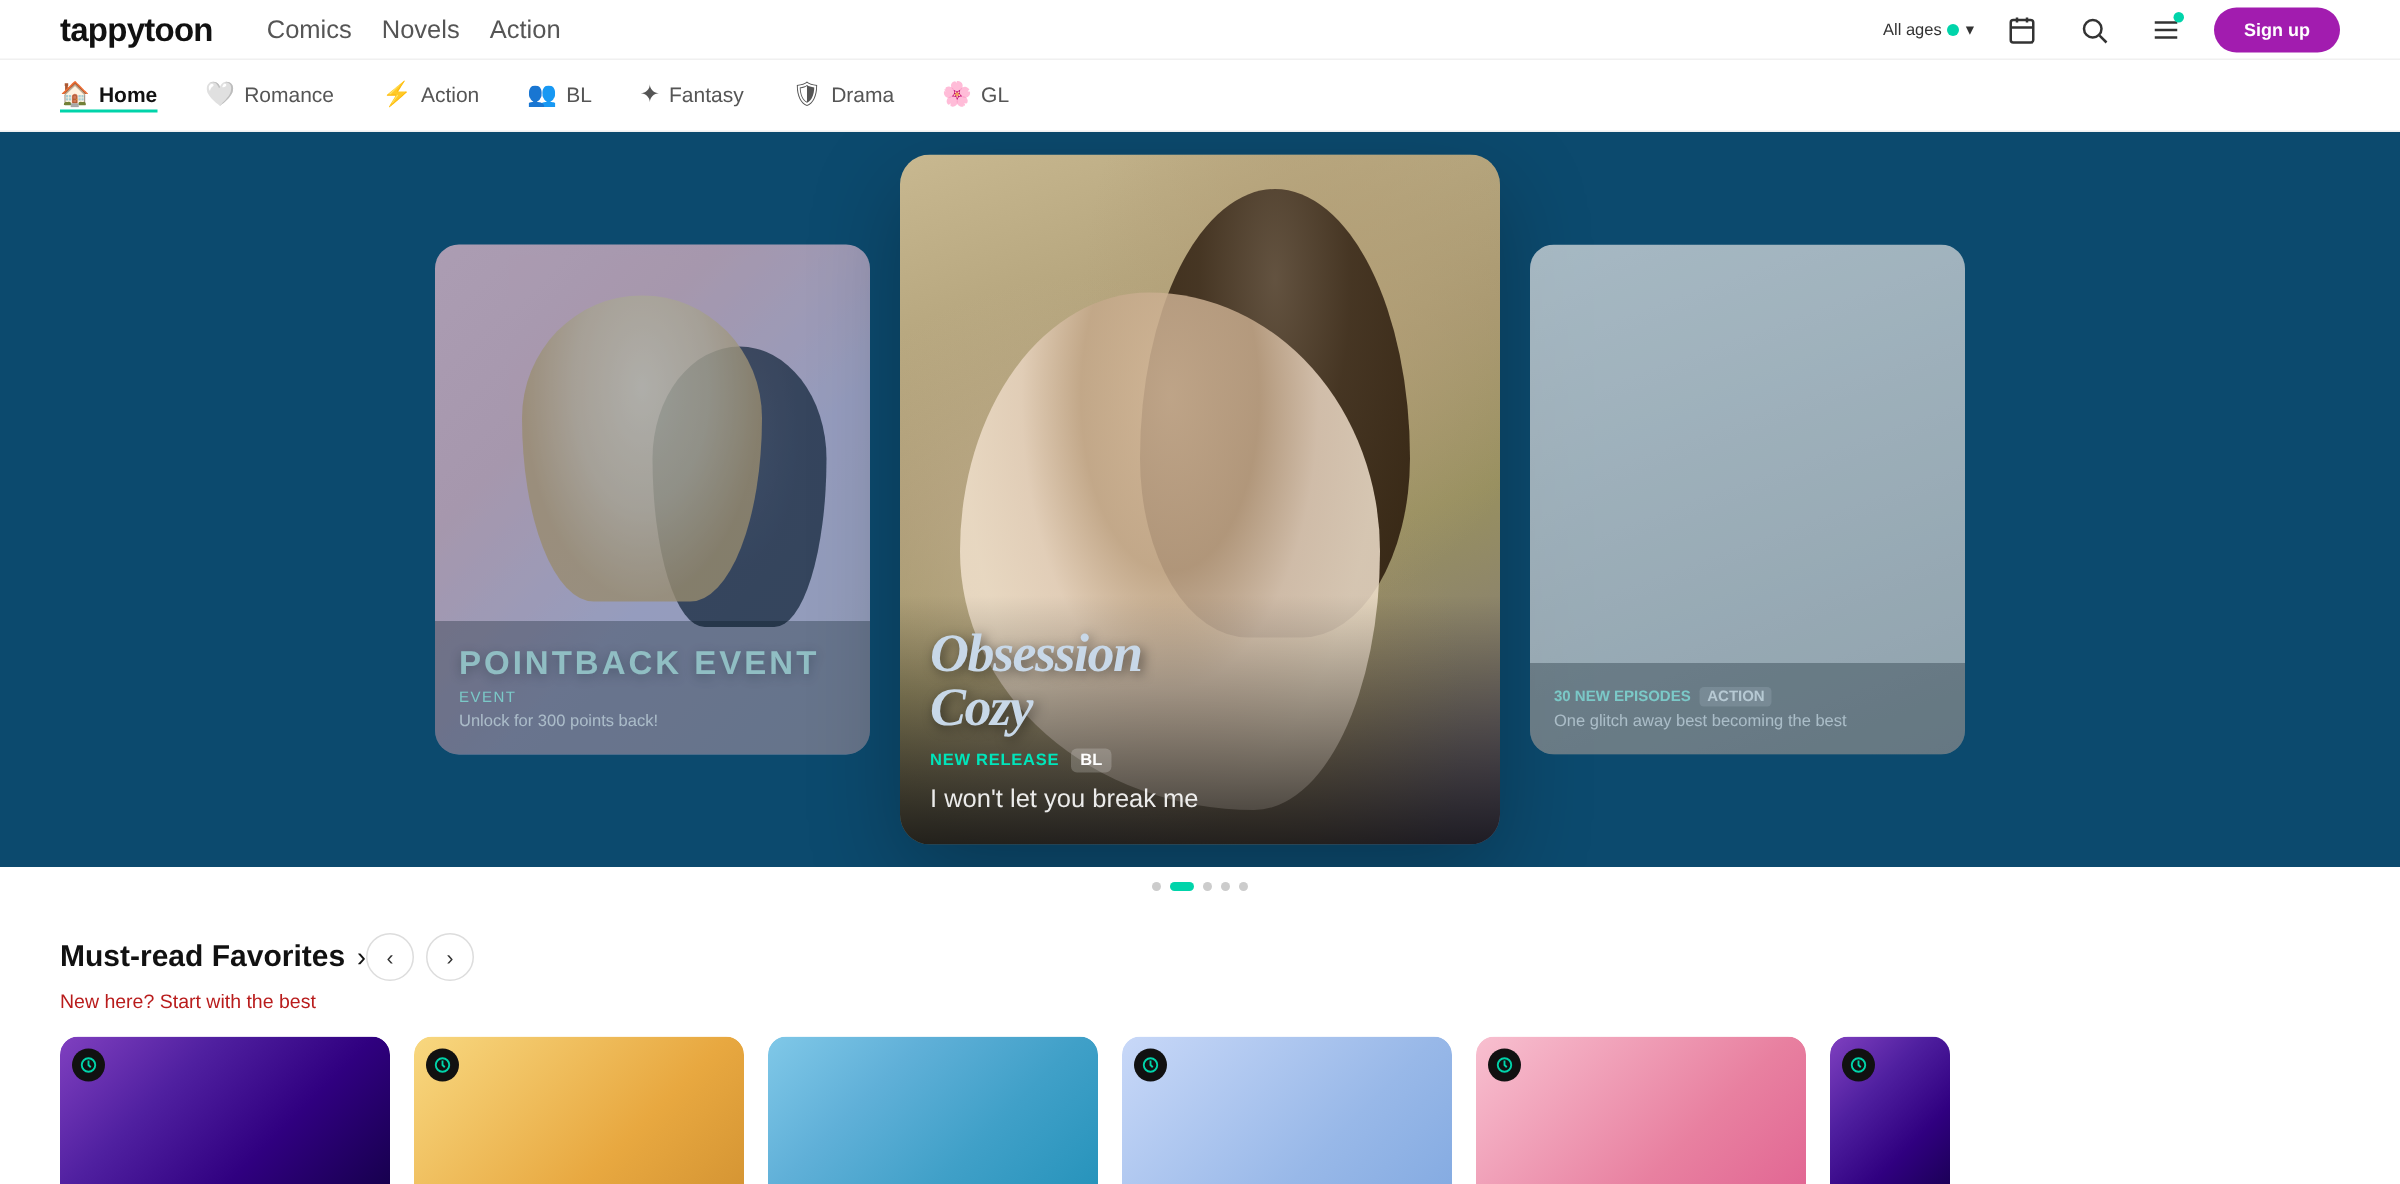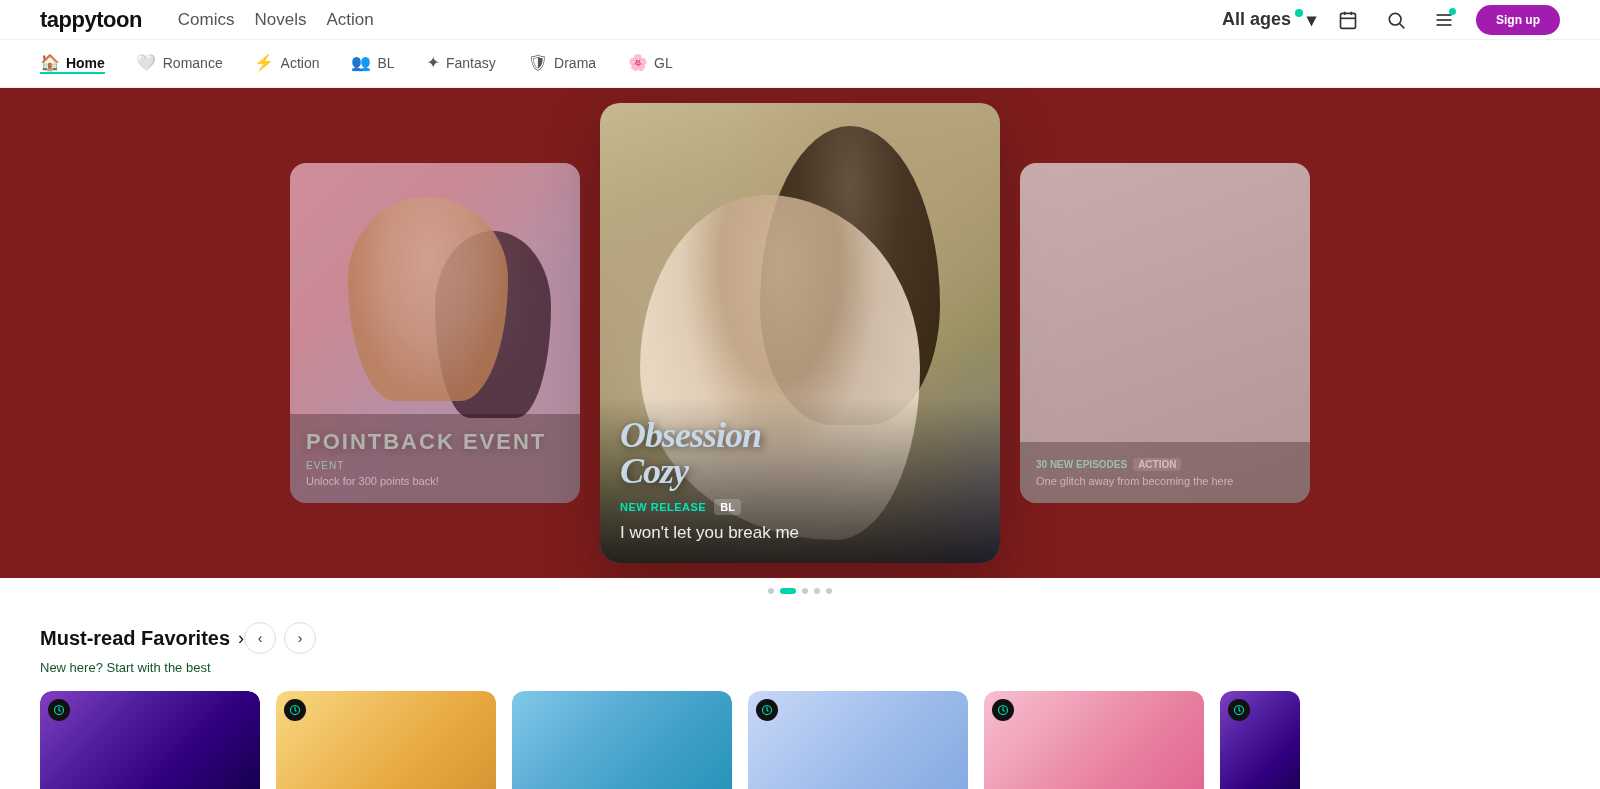--- a/index.html
+++ b/index.html
@@ -35,26 +35,25 @@
       text-decoration: none;
       font-weight: 500;
     }
     .header-right {
       display: flex;
       align-items: center;
       gap: 16px;
     }
     .age-selector {
       display: flex;
-      align-items: flex-start;
+      align-items: center;
       gap: 4px;
-      font-size: 18px;
+      font-size: 11px;
       color: #333;
       cursor: pointer;
-      font-weight: bold;
     }
     .age-dot {
       width: 8px;
       height: 8px;
       border-radius: 50%;
       background: #00d4aa;
       display: inline-block;
     }
     .header-icon {
       width: 32px;
@@ -115,21 +114,21 @@
     .sub-nav-icon { font-size: 16px; }
 
     
     .carousel-section {
       position: relative;
       width: 100%;
       height: 490px;
       display: flex;
       align-items: center;
       justify-content: center;
-      background: #7f1d1d;
+      background: #0c4a6e;
       overflow: hidden;
     }
     .carousel-track {
       display: flex;
       align-items: center;
       justify-content: center;
       gap: 20px;
       width: 100%;
       height: 100%;
     }
@@ -306,21 +305,21 @@
       font-weight: 700;
       color: #111;
     }
     .section-arrow {
       font-size: 18px;
       color: #111;
       cursor: pointer;
     }
     .section-subtitle {
       font-size: 13px;
-      color: #14532d;
+      color: #b91c1c;
       margin-bottom: 16px;
     }
     .nav-arrows {
       display: flex;
       gap: 8px;
     }
     .nav-arrow-btn {
       width: 32px;
       height: 32px;
       border-radius: 50%;
@@ -556,21 +555,21 @@
       </div>
     </div>
 
     <div class="card-side card-side-right">
       <div class="ghost-art"></div>
       <div class="card-side-content">
         <div class="right-card-tag">
           <span class="tag-episodes">30 NEW EPISODES</span>
           <span class="tag-action">ACTION</span>
         </div>
-        <div class="card-desc">One glitch away from becoming the here</div>
+        <div class="card-desc">One glitch away best becoming the best</div>
       </div>
     </div>
   </div>
 </section>
 
 <div class="carousel-dots">
   <div class="dot"></div>
   <div class="dot active"></div>
   <div class="dot"></div>
   <div class="dot"></div>

